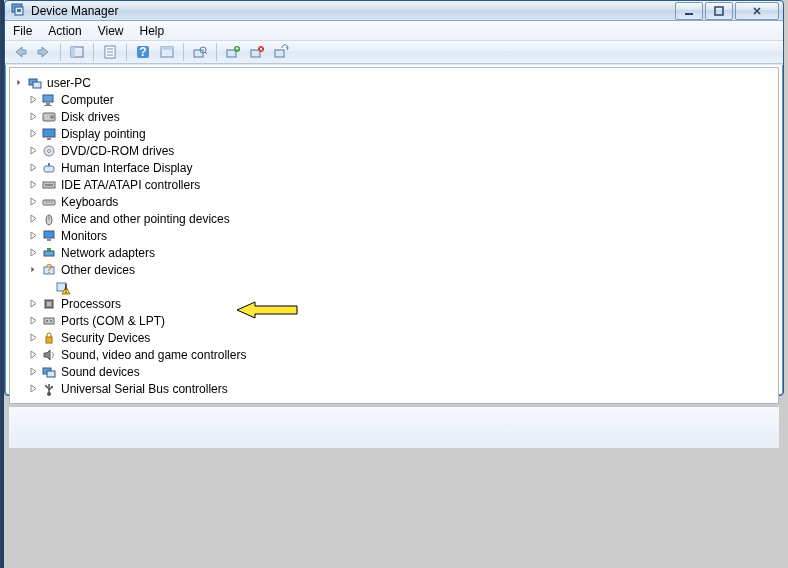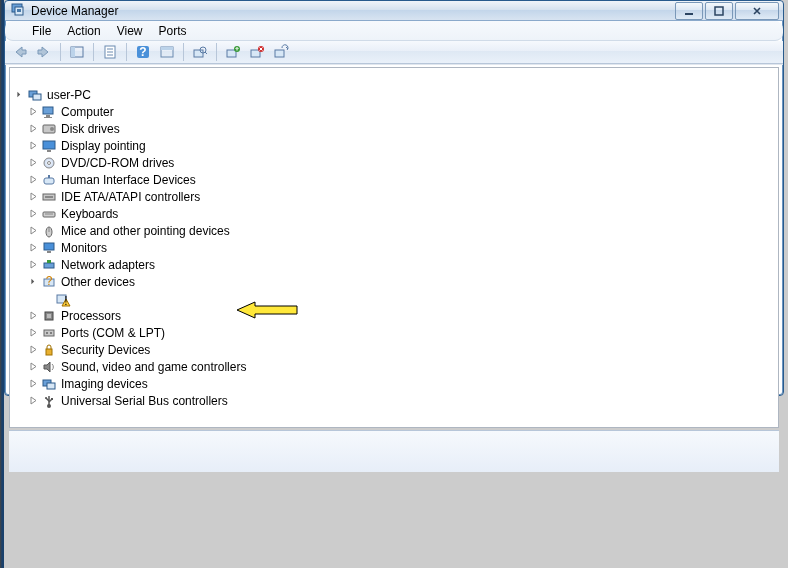--- a/index.html
+++ b/index.html
@@ -9,30 +9,30 @@
 
 .titlebar { height: 28px; background: linear-gradient(#f0f4f9,#d6e2ef 45%,#c2d5ea 46%,#d8e4f1); border-radius: 4px 4px 0 0; display: flex; align-items: center; padding: 0 4px 0 6px; border-bottom: 1px solid #8aa9cb; }
 .titlebar .title { color: #000; font-size: 12px; flex: 1; display: flex; align-items: center; gap: 4px; }
 .title .sysicon svg { width: 16px; height: 16px; }
 
 .caption-buttons { display: flex; gap: 2px; }
 .cap-btn { width: 28px; height: 18px; border: 1px solid #7a98b8; border-radius: 2px; background: linear-gradient(#f4f8fb,#dce7f3 45%,#c6d7ea 46%,#e0ebf6); display: flex; align-items: center; justify-content: center; color: #2b4461; font-weight: bold; font-size: 11px; line-height: 1; }
 .cap-btn.close { width: 44px; }
 .cap-btn svg { width: 12px; height: 12px; }
 
-.menubar { height: 20px; background: linear-gradient(#f6f9fd,#eef3f9); border-bottom: 1px solid #d0dbe8; display: flex; padding: 0 19px; border-radius: 8px; }
+.menubar { height: 20px; background: linear-gradient(#f6f9fd,#eef3f9); border-bottom: 1px solid #d0dbe8; display: flex; padding: 0 0; }
 .menubar .mi { padding: 3px 8px 2px; color: #000; }
 
 .toolbar { height: 26px; background: linear-gradient(#f6f9fd,#e9eff8 45%,#dee8f4 46%,#eaf1fa); border-bottom: 1px solid #b7c6d9; display: flex; align-items: center; padding: 0 4px; gap: 2px; }
 .tb-btn { width: 22px; height: 22px; display: flex; align-items: center; justify-content: center; border: 1px solid transparent; border-radius: 2px; }
 .tb-btn svg { width: 16px; height: 16px; }
 .tb-sep { width: 1px; height: 18px; background: #b7c6d9; margin: 0 3px; }
 
 .client { flex: 1; display: flex; flex-direction: column; border-top: 1px solid #e0e6ee; }
-.tree-wrap { flex: 1; border: 1px solid #aeb6c1; margin: 2px 4px 2px 4px; background: #fff; overflow: auto; padding: 18px 0; position: relative; }
+.tree-wrap { flex: 1; border: 1px solid #aeb6c1; margin: 2px 4px 2px 4px; background: #fff; overflow: auto; padding: 6px 0; position: relative; }
 
 .tree ul { list-style: none; padding-left: 14px; }
 .tree > ul { padding-left: 4px; }
 .node { display: flex; align-items: center; height: 17px; gap: 2px; white-space: nowrap; }
 .expander { width: 11px; height: 11px; display: flex; align-items: center; justify-content: center; }
 .expander svg { width: 9px; height: 9px; }
 .devicon { width: 16px; height: 16px; display: flex; align-items: center; justify-content: center; }
 .devicon svg { width: 16px; height: 16px; }
 .node-label { padding: 0 2px; color: #000; }
 
@@ -79,21 +79,21 @@
             <path d="M3 3 L9 9 M9 3 L3 9" stroke="#2b4461" stroke-width="1.6"></path>
           </svg>
         </div>
     </div>
   </div>
 
   <div class="menubar">
     <div class="mi"><span>File</span></div>
     <div class="mi"><span>Action</span></div>
     <div class="mi"><span>View</span></div>
-    <div class="mi"><span>Ports</span></div>
+    <div class="mi"><span>Help</span></div>
   </div>
 
   <div class="toolbar">
     <div class="tb-btn">
         <svg viewBox="0 0 16 16">
           <path d="M10 3 L4 8 L10 13 L10 10 L14 10 L14 6 L10 6 Z" fill="#b0c4d8" stroke="#7a98b8"></path>
         </svg>
       </div>
     <div class="tb-btn">
         <svg viewBox="0 0 16 16">
@@ -258,21 +258,21 @@
                       <svg viewBox="0 0 9 9">
                         <path d="M2 1 L7 4.5 L2 8 Z" fill="none" stroke="#888"></path>
                       </svg>
                     </span>
                     <span class="devicon">
                       <svg viewBox="0 0 16 16">
                         <rect x="3" y="6" width="10" height="6" rx="2" fill="#d7e7f6" stroke="#5a7aa4"></rect>
                         <rect x="7" y="3" width="2" height="3" fill="#5a7aa4"></rect>
                       </svg>
                     </span>
-                    <span class="node-label">Human Interface Devices</span>
+                    <span class="node-label">Human Interface Display</span>
                   </div>
                 </li>
                 <li>
                   <div class="node">
                     <span class="expander">
                       <svg viewBox="0 0 9 9">
                         <path d="M2 1 L7 4.5 L2 8 Z" fill="none" stroke="#888"></path>
                       </svg>
                     </span>
                     <span class="devicon">
@@ -449,21 +449,21 @@
                       <svg viewBox="0 0 9 9">
                         <path d="M2 1 L7 4.5 L2 8 Z" fill="none" stroke="#888"></path>
                       </svg>
                     </span>
                     <span class="devicon">
                       <svg viewBox="0 0 16 16">
                         <rect x="2" y="4" width="8" height="6" fill="#6aa0d8" stroke="#2c5a8a"></rect>
                         <rect x="6" y="7" width="8" height="6" fill="#d7e7f6" stroke="#2c5a8a"></rect>
                       </svg>
                     </span>
-                    <span class="node-label">Imaging devices</span>
+                    <span class="node-label">Sound devices</span>
                   </div>
                 </li>
                 <li>
                   <div class="node">
                     <span class="expander">
                       <svg viewBox="0 0 9 9">
                         <path d="M2 1 L7 4.5 L2 8 Z" fill="none" stroke="#888"></path>
                       </svg>
                     </span>
                     <span class="devicon">

